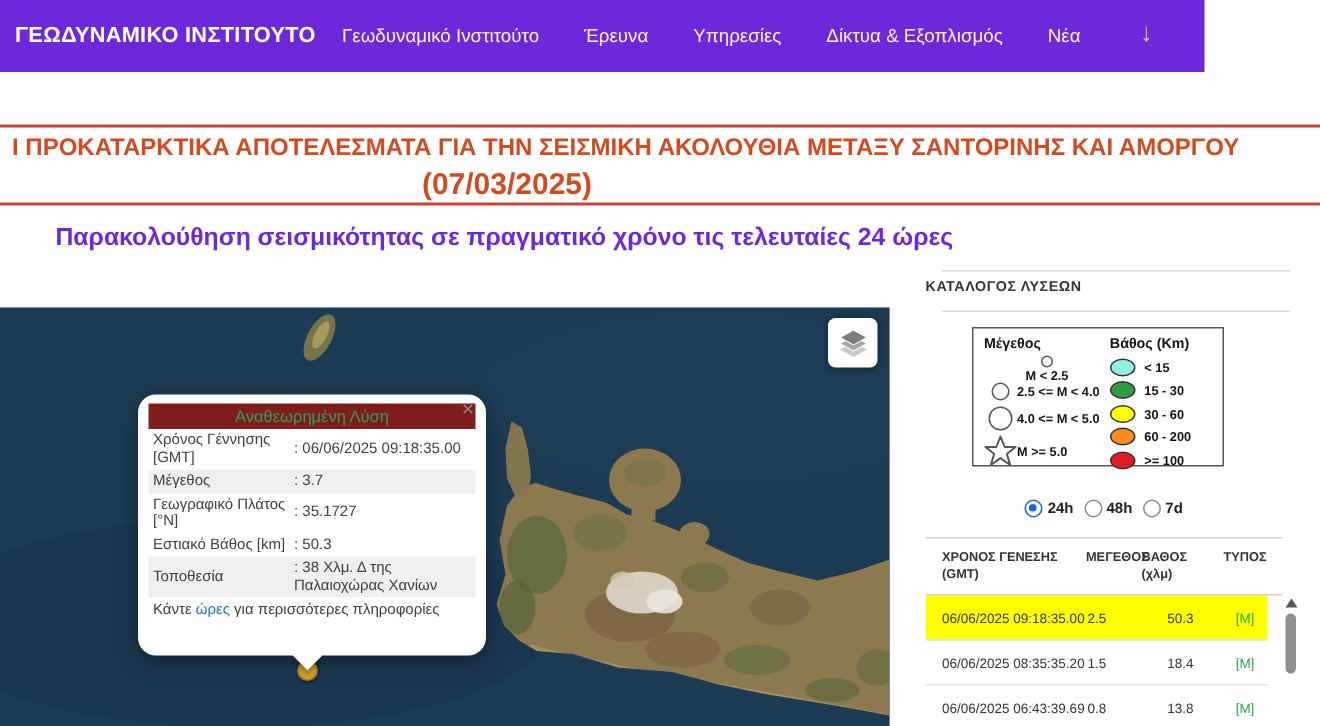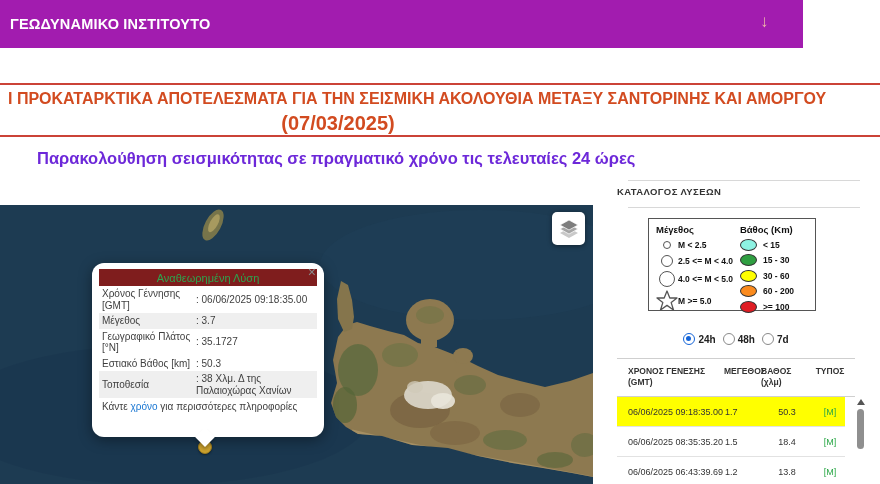--- a/index.html
+++ b/index.html
@@ -1,21 +1,21 @@
 <!DOCTYPE html>
 <html><head>
 <meta charset="utf-8">
 <style>
   * { margin:0; padding:0; box-sizing:border-box; }
   html,body { width:880px; height:484px; overflow:hidden; background:#fff;
     font-family:"Liberation Sans","DejaVu Sans",sans-serif; }
 
   
   .header { position:absolute; left:0; top:0; width:803px; height:48px;
-    background:#a21caf; display:flex; align-items:center; }
+    background:#6d28d9; display:flex; align-items:center; }
   .logo { margin-left:10px; color:#fff; font-weight:bold; font-size:14.5px; letter-spacing:.2px; cursor:pointer; white-space:nowrap; }
   .nav { position:absolute; left:228px; top:0; height:48px; display:flex; align-items:center; gap:30px; }
   .nav-item { color:#fdf3ef; font-size:12.5px; white-space:nowrap; cursor:pointer; }
   .hdr-arrow { position:absolute; left:760px; top:12px; color:#f0b9a9; font-size:17px; cursor:pointer; }
 
   
   .title-box { position:absolute; left:0; top:83px; width:880px; height:54px;
     border-top:2px solid #cb4337; border-bottom:2px solid #cb4337; color:#d24b20; font-weight:bold; }
   .title-l1 { position:absolute; left:8px; top:5px; font-size:16px; white-space:nowrap; }
   .title-l2 { position:absolute; left:0; top:27px; width:676px; text-align:center; font-size:20px; }
@@ -58,21 +58,21 @@
     background:#fff; display:flex; padding:5px 4px 4px 7px; }
   .leg-col1 { flex:1.18; }
   .leg-col2 { flex:1; }
   .leg-h { font-size:9.5px; font-weight:bold; color:#111; margin-bottom:2px; }
   .mag-row { display:flex; align-items:center; }
   .mag-ic { width:22px; display:flex; justify-content:center; align-items:center; }
   .circ { border:1.3px solid #555; border-radius:50%; background:#fff; }
   .c1 { width:8px; height:8px; }
   .c2 { width:12px; height:12px; }
   .c3 { width:16px; height:16px; }
-  .mr1 { height:15px; } .mr2 { height:17px; } .mr3 { height:20px; } .mr4 { height:24px; }
+  .mr1 { height:15px;flex-direction:column; } .mr2 { height:17px; } .mr3 { height:20px; } .mr4 { height:24px; }
   .mag-lb, .dep-lb { font-size:8.5px; font-weight:bold; color:#111; white-space:nowrap; }
   .dep-row { display:flex; align-items:center; height:15.5px; }
   .swatch { width:17px; height:12px; border:1.3px solid #333; border-radius:50%; margin-right:6px; }
 
   .radio-row { position:absolute; left:0; top:163px; width:238px; display:flex; justify-content:center;
     align-items:center; gap:7px; }
   .radio { display:flex; align-items:center; gap:3px; cursor:pointer; }
   .rdot { width:12px; height:12px; border-radius:50%; border:1.5px solid #8a8a8a; background:#fff; position:relative; }
   .rdot.on { border-color:#1565d8; }
   .rdot.on::after { content:""; position:absolute; left:2px; top:2px; width:5px; height:5px; border-radius:50%; background:#1565d8; }
@@ -91,20 +91,27 @@
 
   .sbar-arrow { position:absolute; left:240px; top:229px; width:0; height:0;
     border-left:4.5px solid transparent; border-right:4.5px solid transparent; border-bottom:6px solid #555; cursor:pointer; }
   .sbar-thumb { position:absolute; left:240px; top:239px; width:7px; height:40px; background:#8f8f8f; border-radius:3.5px; cursor:pointer; }
 </style>
 </head>
 <body>
 
 <div class="header">
   <div class="logo">ΓΕΩΔΥΝΑΜΙΚΟ ΙΝΣΤΙΤΟΥΤΟ</div>
+  <div class="nav">
+    <div class="nav-item">Γεωδυναμικό Ινστιτούτο</div>
+    <div class="nav-item">Έρευνα</div>
+    <div class="nav-item">Υπηρεσίες</div>
+    <div class="nav-item">Δίκτυα &amp; Εξοπλισμός</div>
+    <div class="nav-item">Νέα</div>
+  </div>
   <div class="hdr-arrow">↓</div>
 </div>
 
 <div class="title-box">
   <div class="title-l1">Ι ΠΡΟΚΑΤΑΡΚΤΙΚΑ ΑΠΟΤΕΛΕΣΜΑΤΑ ΓΙΑ ΤΗΝ ΣΕΙΣΜΙΚΗ ΑΚΟΛΟΥΘΙΑ ΜΕΤΑΞΥ ΣΑΝΤΟΡΙΝΗΣ ΚΑΙ ΑΜΟΡΓΟΥ</div>
   <div class="title-l2">(07/03/2025)</div>
 </div>
 <div class="subtitle">Παρακολούθηση σεισμικότητας σε πραγματικό χρόνο τις τελευταίες 24 ώρες</div>
 
 <div class="map">
@@ -184,21 +191,21 @@
         <div class="pvalue nowrap">: 35.1727</div>
       </div>
       <div class="prow">
         <div class="plabel">Εστιακό Βάθος [km]</div>
         <div class="pvalue nowrap">: 50.3</div>
       </div>
       <div class="prow alt">
         <div class="plabel">Τοποθεσία</div>
         <div class="pvalue">: 38 Χλμ. Δ της Παλαιοχώρας Χανίων</div>
       </div>
-      <div class="pfooter"><span>Κάντε </span><span class="plink">χρόνο</span><span> για περισσότερες πληροφορίες</span></div>
+      <div class="pfooter"><span>Κάντε </span><span class="plink">ώρες</span><span> για περισσότερες πληροφορίες</span></div>
     </div>
     <div class="popup-tail"></div>
   </div>
 </div>
 
 <div class="sidebar">
   <div class="s-hr hr1"></div>
   <div class="cat-title">ΚΑΤΑΛΟΓΟΣ ΛΥΣΕΩΝ</div>
   <div class="s-hr hr2"></div>
 
@@ -278,33 +285,33 @@
     <div class="th1">ΧΡΟΝΟΣ ΓΕΝΕΣΗΣ (GMT)</div>
     <div class="th2">ΜΕΓΕΘΟΣ</div>
     <div class="th3">ΒΑΘΟΣ (χλμ)</div>
     <div class="th4">ΤΥΠΟΣ</div>
   </div>
   <div class="s-hr hr4"></div>
 
   <div class="trows">
     <div class="trow" style="background-color: rgb(255, 255, 0);">
       <div class="td-time">06/06/2025 09:18:35.00</div>
-      <div class="td-mag">1.7</div>
+      <div class="td-mag">2.5</div>
       <div class="td-dep">50.3</div>
       <div class="td-type">[M]</div>
     </div>
     <div class="trow">
       <div class="td-time">06/06/2025 08:35:35.20</div>
       <div class="td-mag">1.5</div>
       <div class="td-dep">18.4</div>
       <div class="td-type">[M]</div>
     </div>
     <div class="trow">
       <div class="td-time">06/06/2025 06:43:39.69</div>
-      <div class="td-mag">1.2</div>
+      <div class="td-mag">0.8</div>
       <div class="td-dep">13.8</div>
       <div class="td-type">[M]</div>
     </div>
   </div>
 
   <div class="sbar-arrow"></div>
   <div class="sbar-thumb"></div>
 </div>
 
 </body></html>

